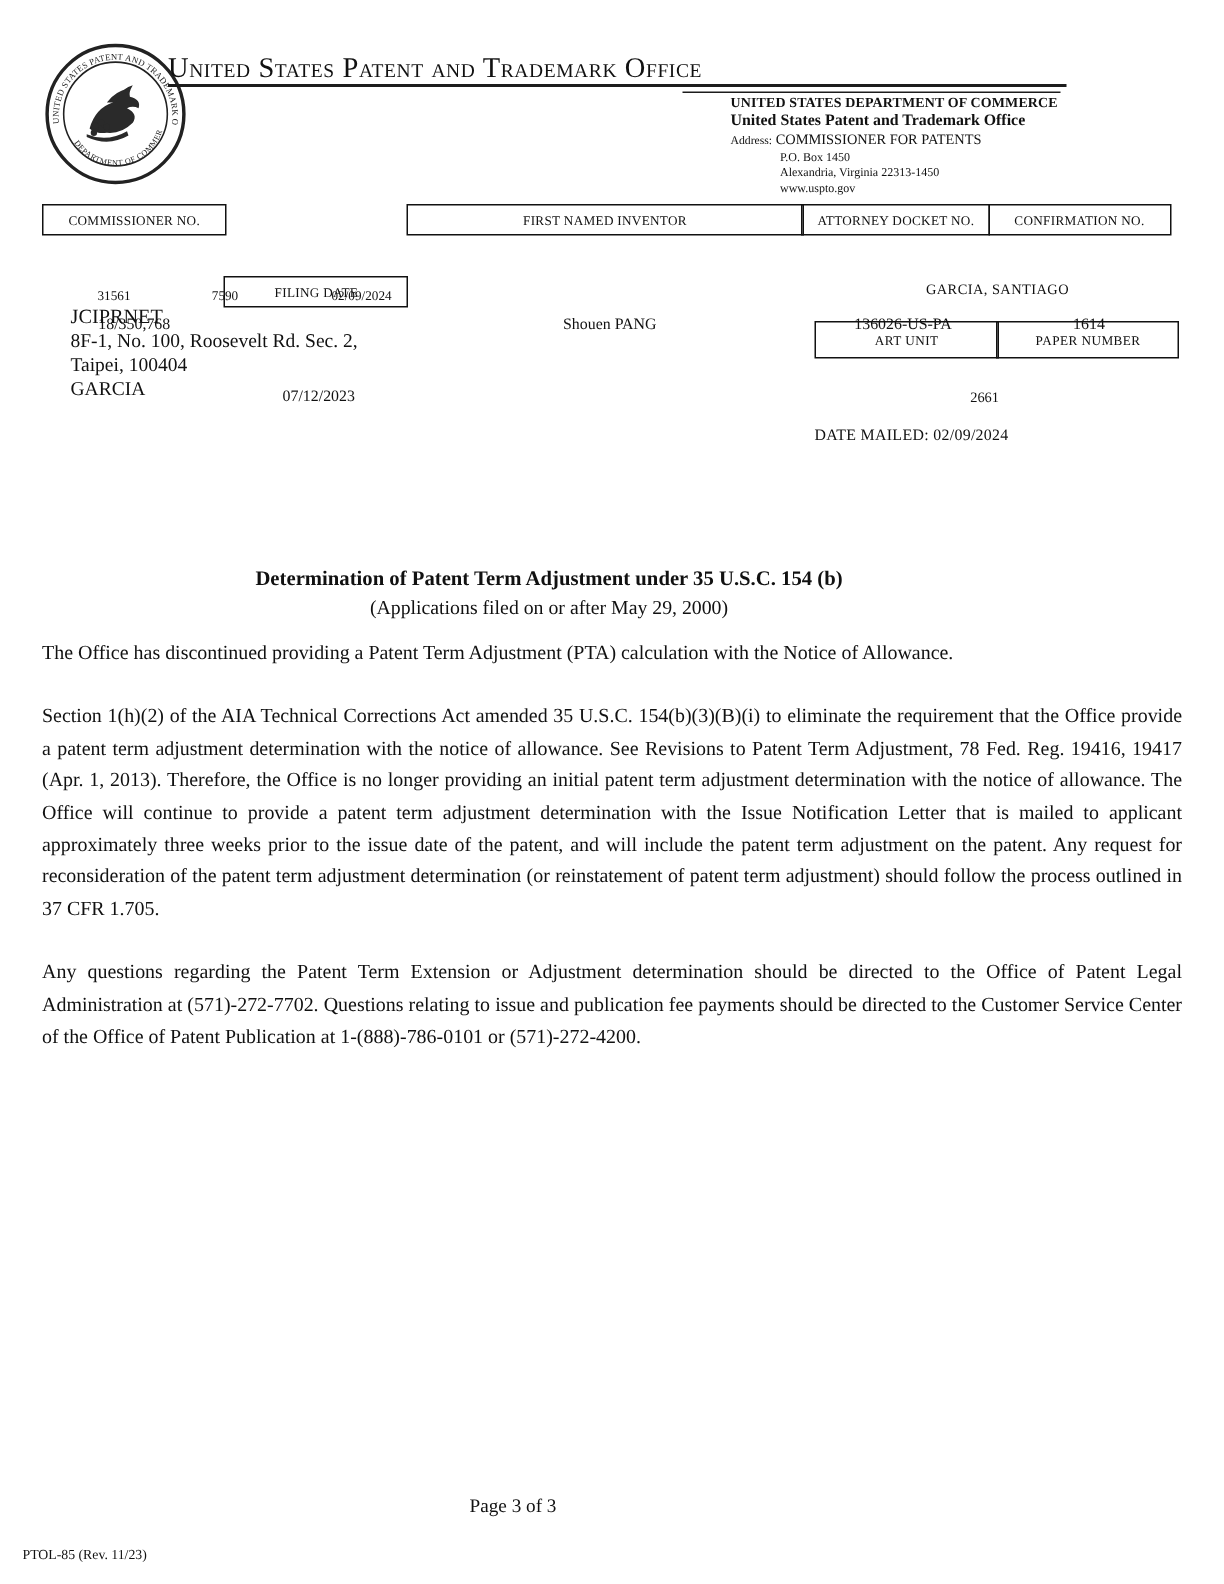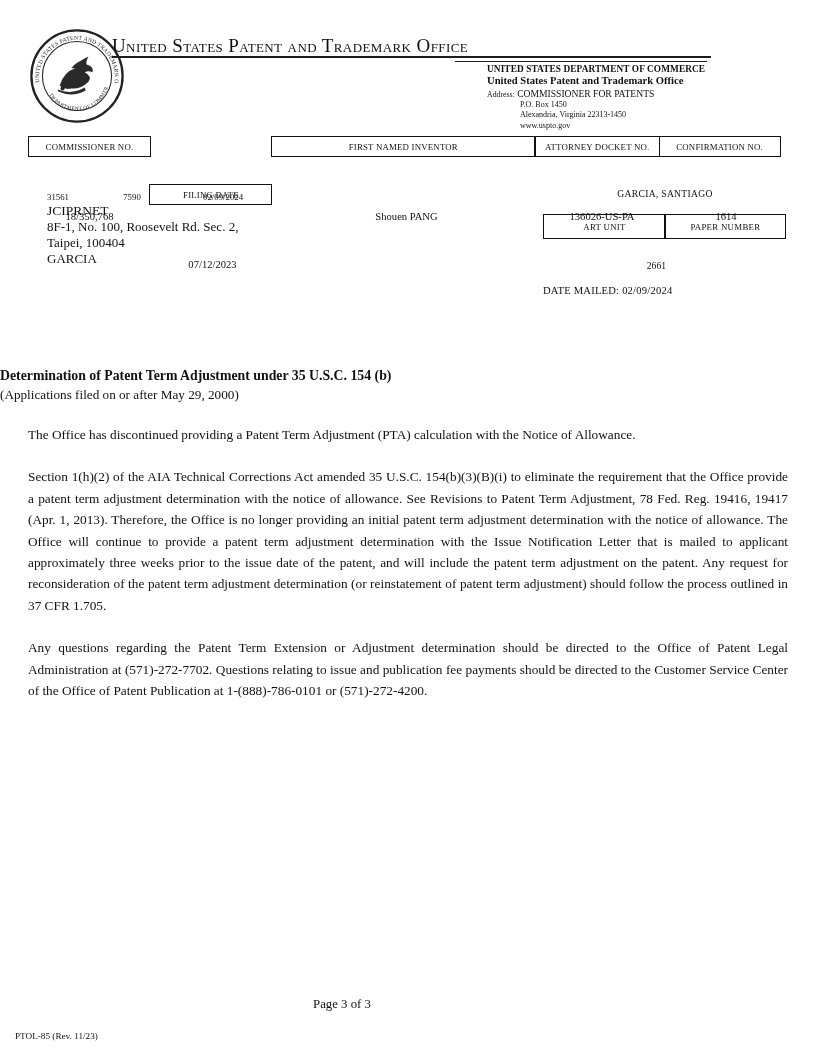--- a/index.html
+++ b/index.html
@@ -85,21 +85,21 @@
   .col-w4 { width: 122px; }
 
   
   .correspondence {
     position: absolute;
     left: 47px; top: 191px;
     font-size: 13px;
     line-height: 16px;
   }
   .corr-numbers { font-size: 8.8px; line-height: 12px; }
-  .corr-custno { }
+  .corr-custno { margin-left: 18px; }
   .corr-code { margin-left: 52px; }
   .corr-date { margin-left: 60px; }
   .corr-name { font-size: 13.5px; }
 
   
   .examiner-block {
     position: absolute;
     left: 543px; top: 181px;
     width: 244px;
   }
@@ -139,23 +139,23 @@
   }
   .date-mailed {
     font-size: 10.6px;
     margin-top: 14px;
     letter-spacing: 0.2px;
   }
 
   
   .doc-title-block {
     position: absolute;
-    left: 0; top: 367px;
+    left: 0; top: 377px;
     width: 732px;
-    text-align: left;
+    text-align: center;
     line-height: 1.35;
   }
   .doc-title { font-weight: bold; font-size: 13.8px; }
   .doc-subtitle { font-size: 13.2px; }
 
   .doc-body {
     position: absolute;
     left: 28px; top: 424px;
     width: 760px;
     font-size: 13.3px;

